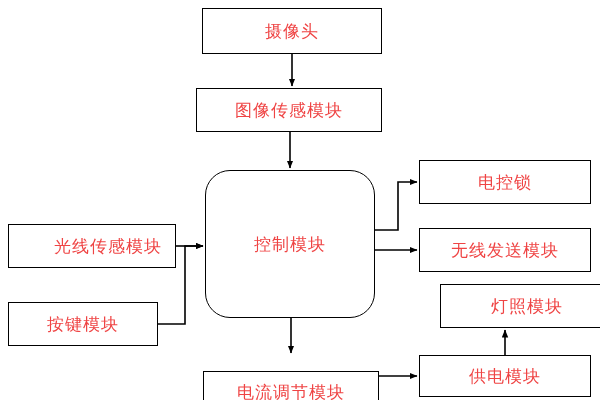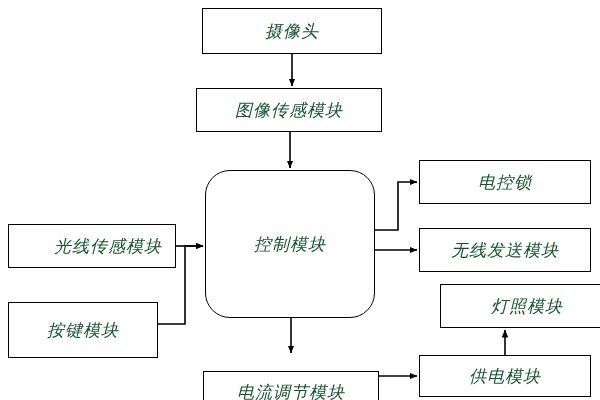--- a/index.html
+++ b/index.html
@@ -20,26 +20,25 @@
     background: #ffffff;
   }
   .node {
     position: absolute;
     box-sizing: border-box;
     border: 1px solid #000000;
     background: #ffffff;
     display: flex;
     align-items: center;
     justify-content: center;
-    color: #14532d;
+    color: #ef4444;
     font-size: 17px;
     letter-spacing: 1px;
     white-space: nowrap;
     line-height: 1.1;
-    font-style: italic;
   }
   .node.big {
     font-size: 17px;
     border-radius: 25px;
   }
   svg.edges {
     position: absolute;
     left: 0;
     top: 0;
     width: 600px;
@@ -95,21 +94,21 @@
   </div>
 
   <div class="node big" style="left:205px; top:170px; width:170px; height:148px;">
     <span>控制模块</span>
   </div>
 
   <div class="node" style="left:8px; top:224px; width:168px; height:44px;padding-left:32px;">
     <span>光线传感模块</span>
   </div>
 
-  <div class="node" style="left:8px; top:302px; width:150px; height:56px;">
+  <div class="node" style="left:8px; top:302px; width:150px; height:44px;">
     <span>按键模块</span>
   </div>
 
   <div class="node" style="left:419px; top:228px; width:172px; height:44px;">
     <span>无线发送模块</span>
   </div>
 
   <div class="node" style="left:419px; top:160px; width:172px; height:44px;">
     <span>电控锁</span>
   </div>

